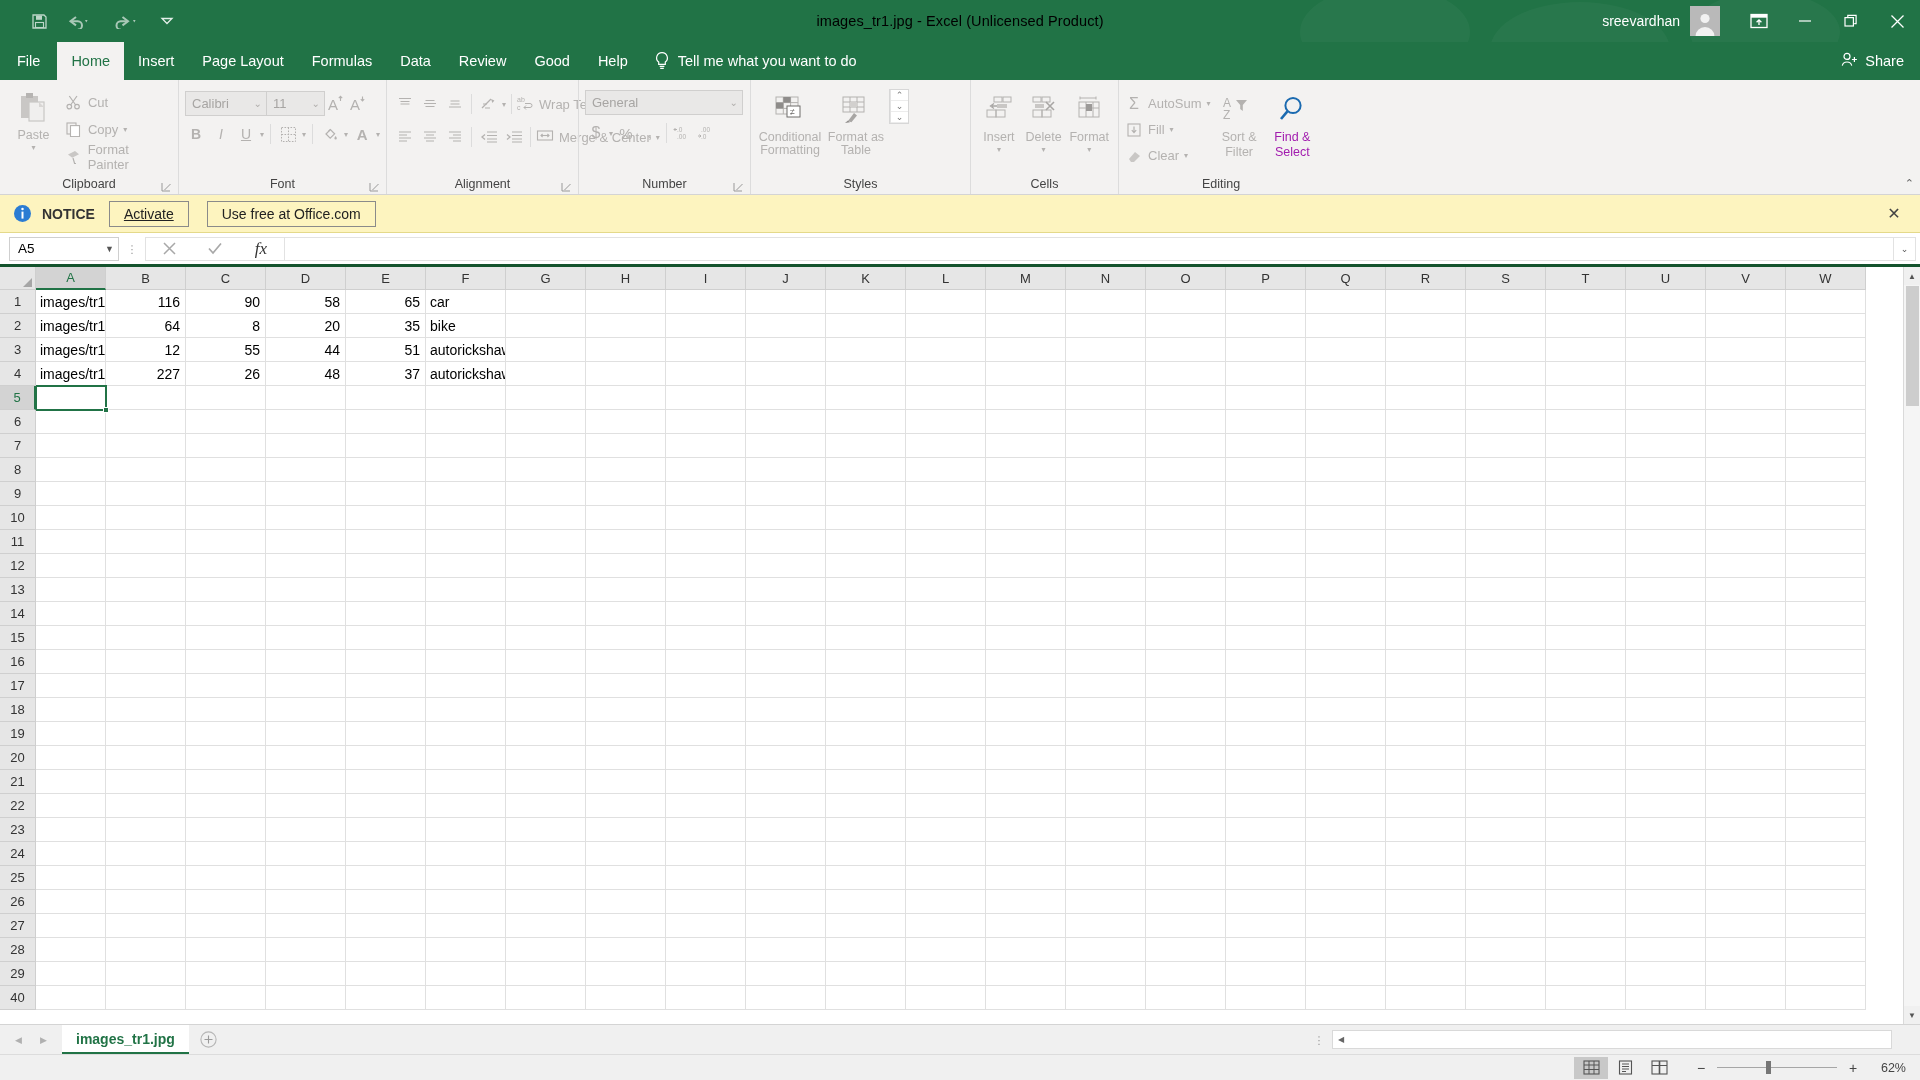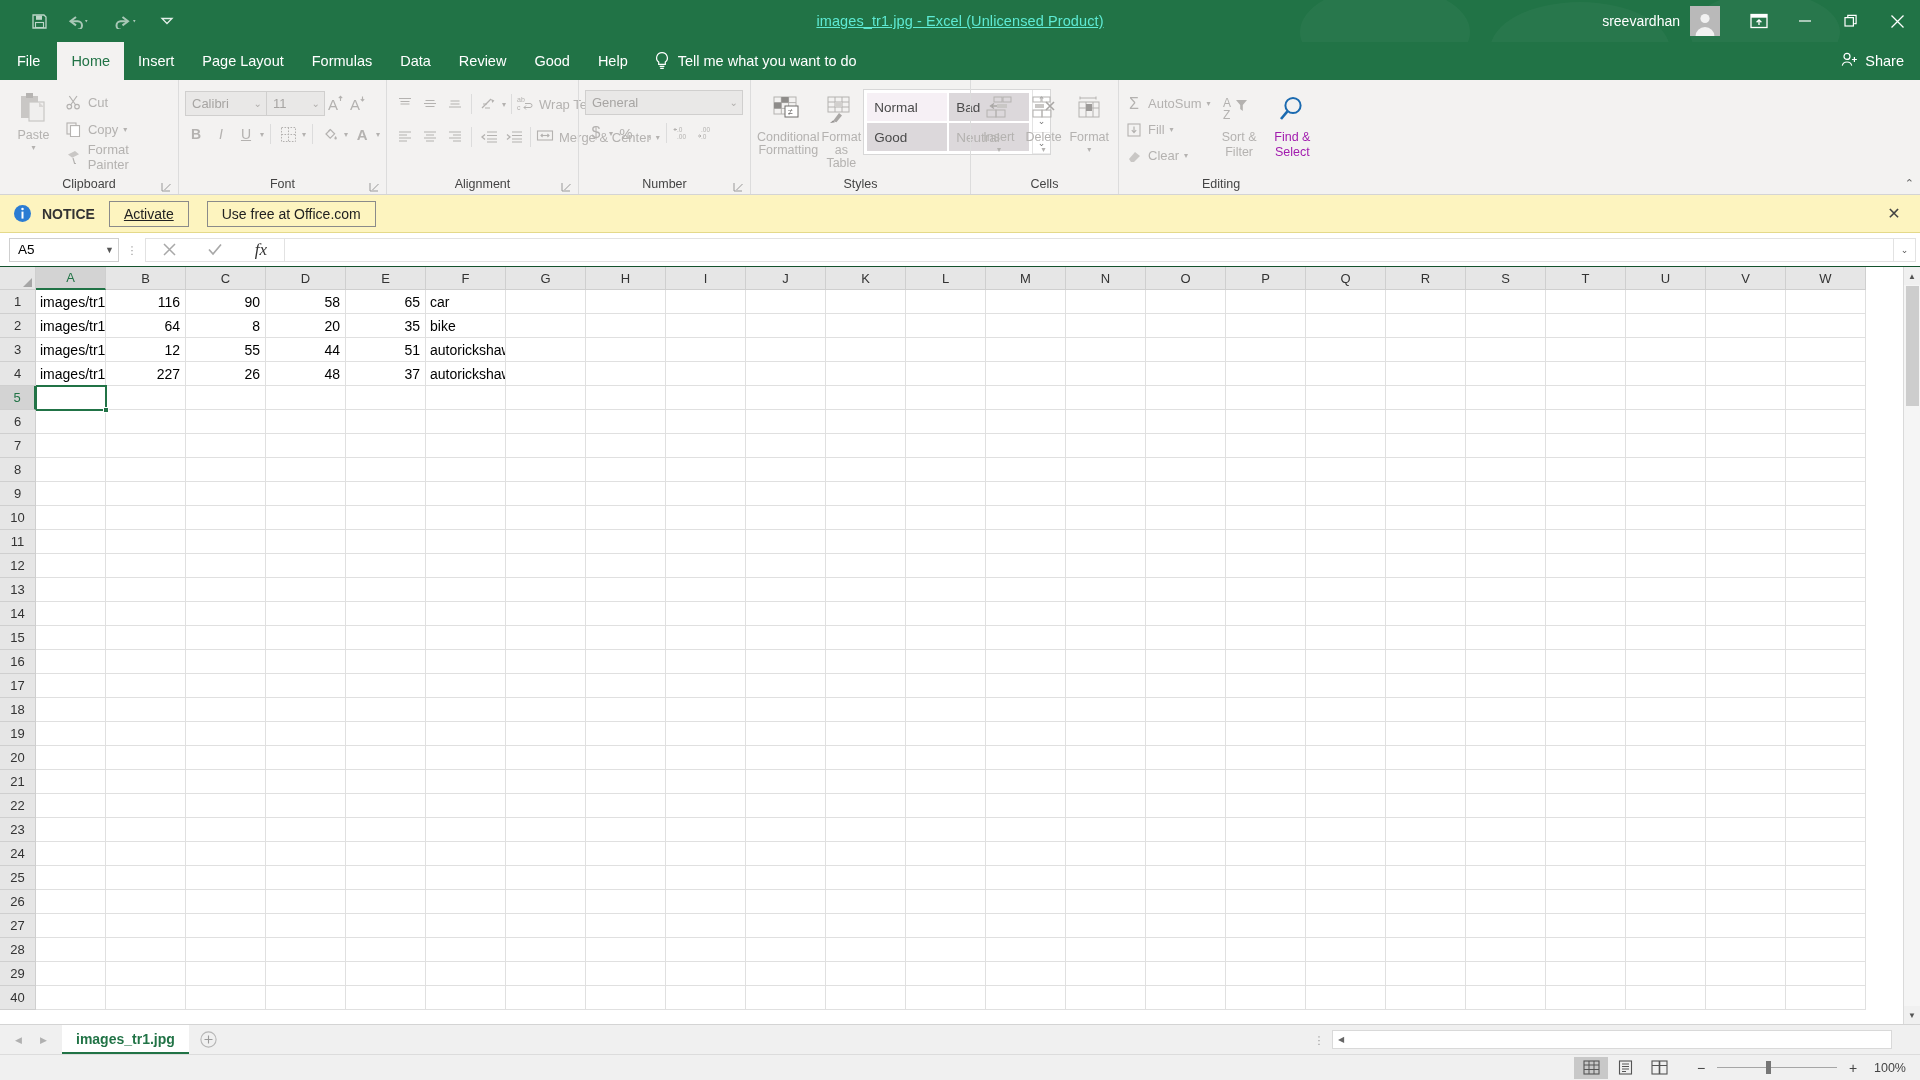--- a/index.html
+++ b/index.html
@@ -23,22 +23,22 @@
   .d2 { width:180px; height:96px; left:1490px; top:2px; }
   .d3 { width:150px; height:80px; left:1690px; top:-8px; }
   .qat { display:flex; align-items:center; gap:2px; padding-left:22px; z-index:2; }
   .qat-btn {
     width:34px; height:30px; display:flex; align-items:center; justify-content:center;
     color:#cfe3d8;
   }
   .qat-btn svg { display:block; }
   .qat-split { width:44px; }
   .title-center {
-    position:absolute; left:0; right:0; text-align:center; color:#5eead4;
-    font-size:14.5px; letter-spacing:.1px; z-index:1; pointer-events:none;text-decoration:underline;
+    position:absolute; left:0; right:0; text-align:center; color:#000000;
+    font-size:14.5px; letter-spacing:.1px; z-index:1; pointer-events:none;
   }
   .tb-right { margin-left:auto; display:flex; align-items:center; z-index:2; padding-right:0; }
   .user-name { color:#fff; font-size:14px; margin-right:10px; }
   .avatar {
     width:30px; height:30px; background:#b9b9b9; margin-right:16px;
     display:flex; align-items:flex-end; justify-content:center; overflow:hidden;
   }
   .avatar svg { display:block; }
   .tb-icon {
     width:46px; height:42px; display:flex; align-items:center; justify-content:center;
@@ -152,21 +152,21 @@
     background:#fdf4bf; border:1px solid #8a8a8a; height:26px; padding:0 14px;
     font-size:14px; display:flex; align-items:center; color:#222;
   }
   .nbtn.b2 { margin-left:8px; }
   .nbtn u { text-decoration:underline; }
   .nclose { margin-left:auto; color:#444; font-size:16px; width:24px; text-align:center; }
 
   
   .fbar {
     height:34px; background:#fff; display:flex; align-items:center; flex:none;
-    border-bottom:1px solid #14532d; padding:8px 4px;
+    border-bottom:3px solid #14532d; padding:8px 4px;
   }
   .namebox {
     width:110px; height:24px; border:1px solid #cfcfcf; background:#fff; display:flex;
     align-items:center; padding:0 4px 0 8px; font-size:13.5px; margin-left:5px;
   }
   .namebox .nv { flex:1; }
   .namebox .nc { color:#555; font-size:9px; }
   .fdots { width:26px; text-align:center; color:#9b9b9b; font-size:11px; letter-spacing:0; line-height:4px; }
   .fbtns { display:flex; align-items:center; height:24px; border:1px solid #e2e2e2; border-right:none; }
   .fbtn2 { width:46px; height:24px; display:flex; align-items:center; justify-content:center; color:#a8a8a8; }
@@ -644,26 +644,20 @@
                 <rect x="4" y="2" width="21" height="15" fill="none" stroke="#b4b2b0" stroke-width="1"></rect>
                 <path d="M4 7 h21 M4 12 h21 M11 2 v15 M18 2 v15" stroke="#b4b2b0" stroke-width="1"></path>
                 <rect x="11" y="7" width="7" height="5" fill="#d2d0ce"></rect>
                 <path d="M9 26 l6-8 3 2.6 -5.6 6.6z" fill="#a8a6a4"></path>
                 <path d="M6 28 l3-2.6 2 1.8z" fill="#8e8c8a"></path>
               </svg>
           </span>
           <span class="lb">Format as Table</span>
         </div>
         <div class="stylegrid">
-          <div class="stylecells">
-            <div class="scell sc-normal">Normal</div>
-            <div class="scell sc-bad">Bad</div>
-            <div class="scell sc-good">Good</div>
-            <div class="scell sc-neutral">Neutral</div>
-          </div>
           <div class="stylescroll">
             <div>⌃</div>
             <div>⌄</div>
             <div>⌄</div>
           </div>
         </div>
       </div>
       <div class="glabel">Styles</div>
     </div>
 
@@ -1687,16 +1681,16 @@
         </svg>
     </div>
     <div class="zoomwrap">
       <span class="zmbtn">−</span>
       <span class="zslider">
         <span class="zline"></span>
         <span class="zthumb"></span>
       </span>
       <span class="zmbtn">+</span>
     </div>
-    <div class="zpct">100%</div>
+    <div class="zpct">62%</div>
   </div>
 
 </div>
 
 </body></html>

